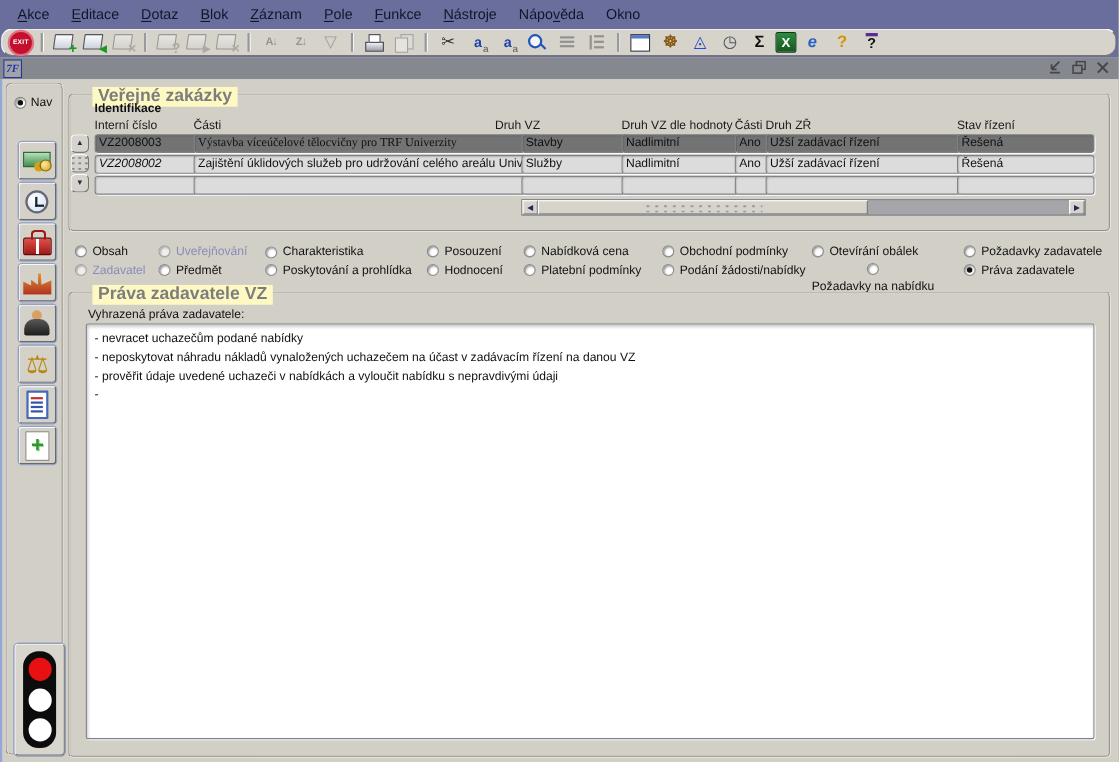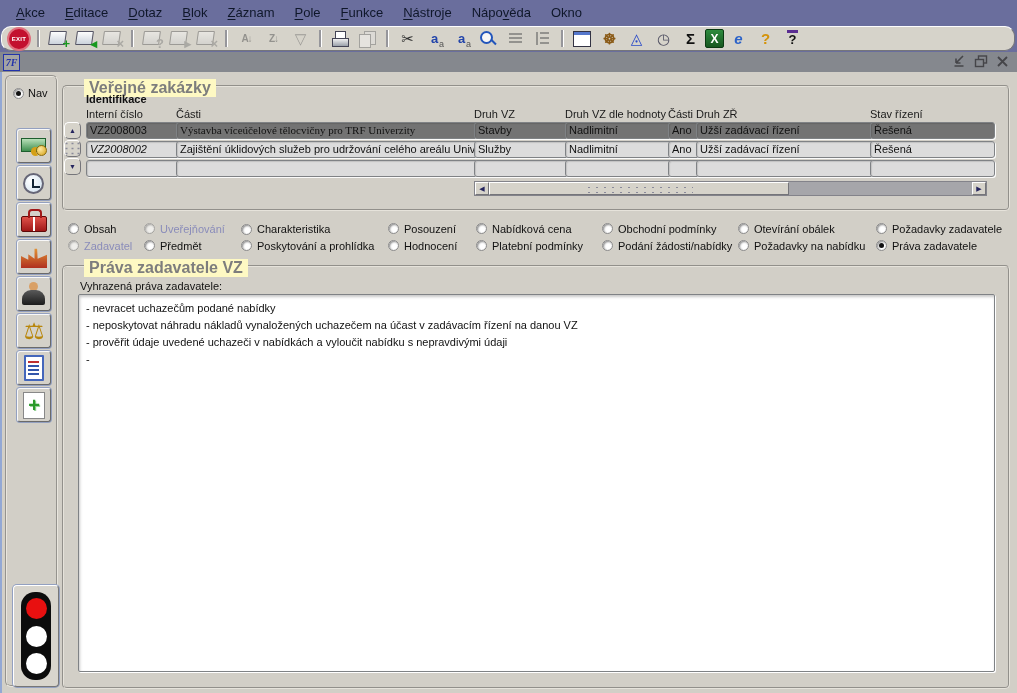--- a/index.html
+++ b/index.html
@@ -288,21 +288,21 @@
 
   <div id="group-zakazky" class="groupbox">
     <span class="group-title">Veřejné zakázky</span>
   </div>
 
   <div id="lbl-identifikace">Identifikace</div>
 
   <div id="grid">
       <div class="th" style="left: 84px; top: 36px;">Interní číslo</div>
       <div class="th" style="left: 174px; top: 36px;">Části</div>
-      <div class="th" style="left: 472px; top: 36px;">Druh VZ</div>
+      <div class="th" style="left: 448px; top: 36px;">Druh VZ</div>
       <div class="th" style="left: 563px; top: 36px;">Druh VZ dle hodnoty</div>
       <div class="th" style="left: 666px; top: 36px;">Části</div>
       <div class="th" style="left: 694px; top: 36px;">Druh ZŘ</div>
       <div class="th" style="left: 868px; top: 36px;">Stav řízení</div>
       <div class="cell sel" style="left: 84px; top: 50px; width: 88px;">VZ2008003</div>
       <div class="cell sel" style="left: 174px; top: 50px; width: 296px; font-family: Liberation Serif, serif;">Výstavba víceúčelové tělocvičny pro TRF Univerzity</div>
       <div class="cell sel" style="left: 472px; top: 50px; width: 89px;">Stavby</div>
       <div class="cell sel" style="left: 563px; top: 50px; width: 101px;">Nadlimitní</div>
       <div class="cell sel" style="left: 666px; top: 50px; width: 25px;">Ano</div>
       <div class="cell sel" style="left: 694px; top: 50px; width: 171px;">Užší zadávací řízení</div>
@@ -385,21 +385,21 @@
         <span class="rlabel">Hodnocení</span>
       </div>
       <div class="tab-radio" style="left: 474px; top: 167px;">
         <span class="radio-circle"></span>
         <span class="rlabel">Platební podmínky</span>
       </div>
       <div class="tab-radio" style="left: 600px; top: 167px;">
         <span class="radio-circle"></span>
         <span class="rlabel">Podání žádosti/nabídky</span>
       </div>
-      <div class="tab-radio" style="left: 736px; top: 167px;">
+      <div class="tab-radio" style="left: 736px; top: 167px; flex-direction: column;">
         <span class="radio-circle"></span>
         <span class="rlabel">Požadavky na nabídku</span>
       </div>
       <div class="tab-radio" style="left: 874px; top: 167px;">
         <span class="radio-circle on"></span>
         <span class="rlabel">Práva zadavatele</span>
       </div>
     </div>
 
   <div id="group-prava" class="groupbox">

